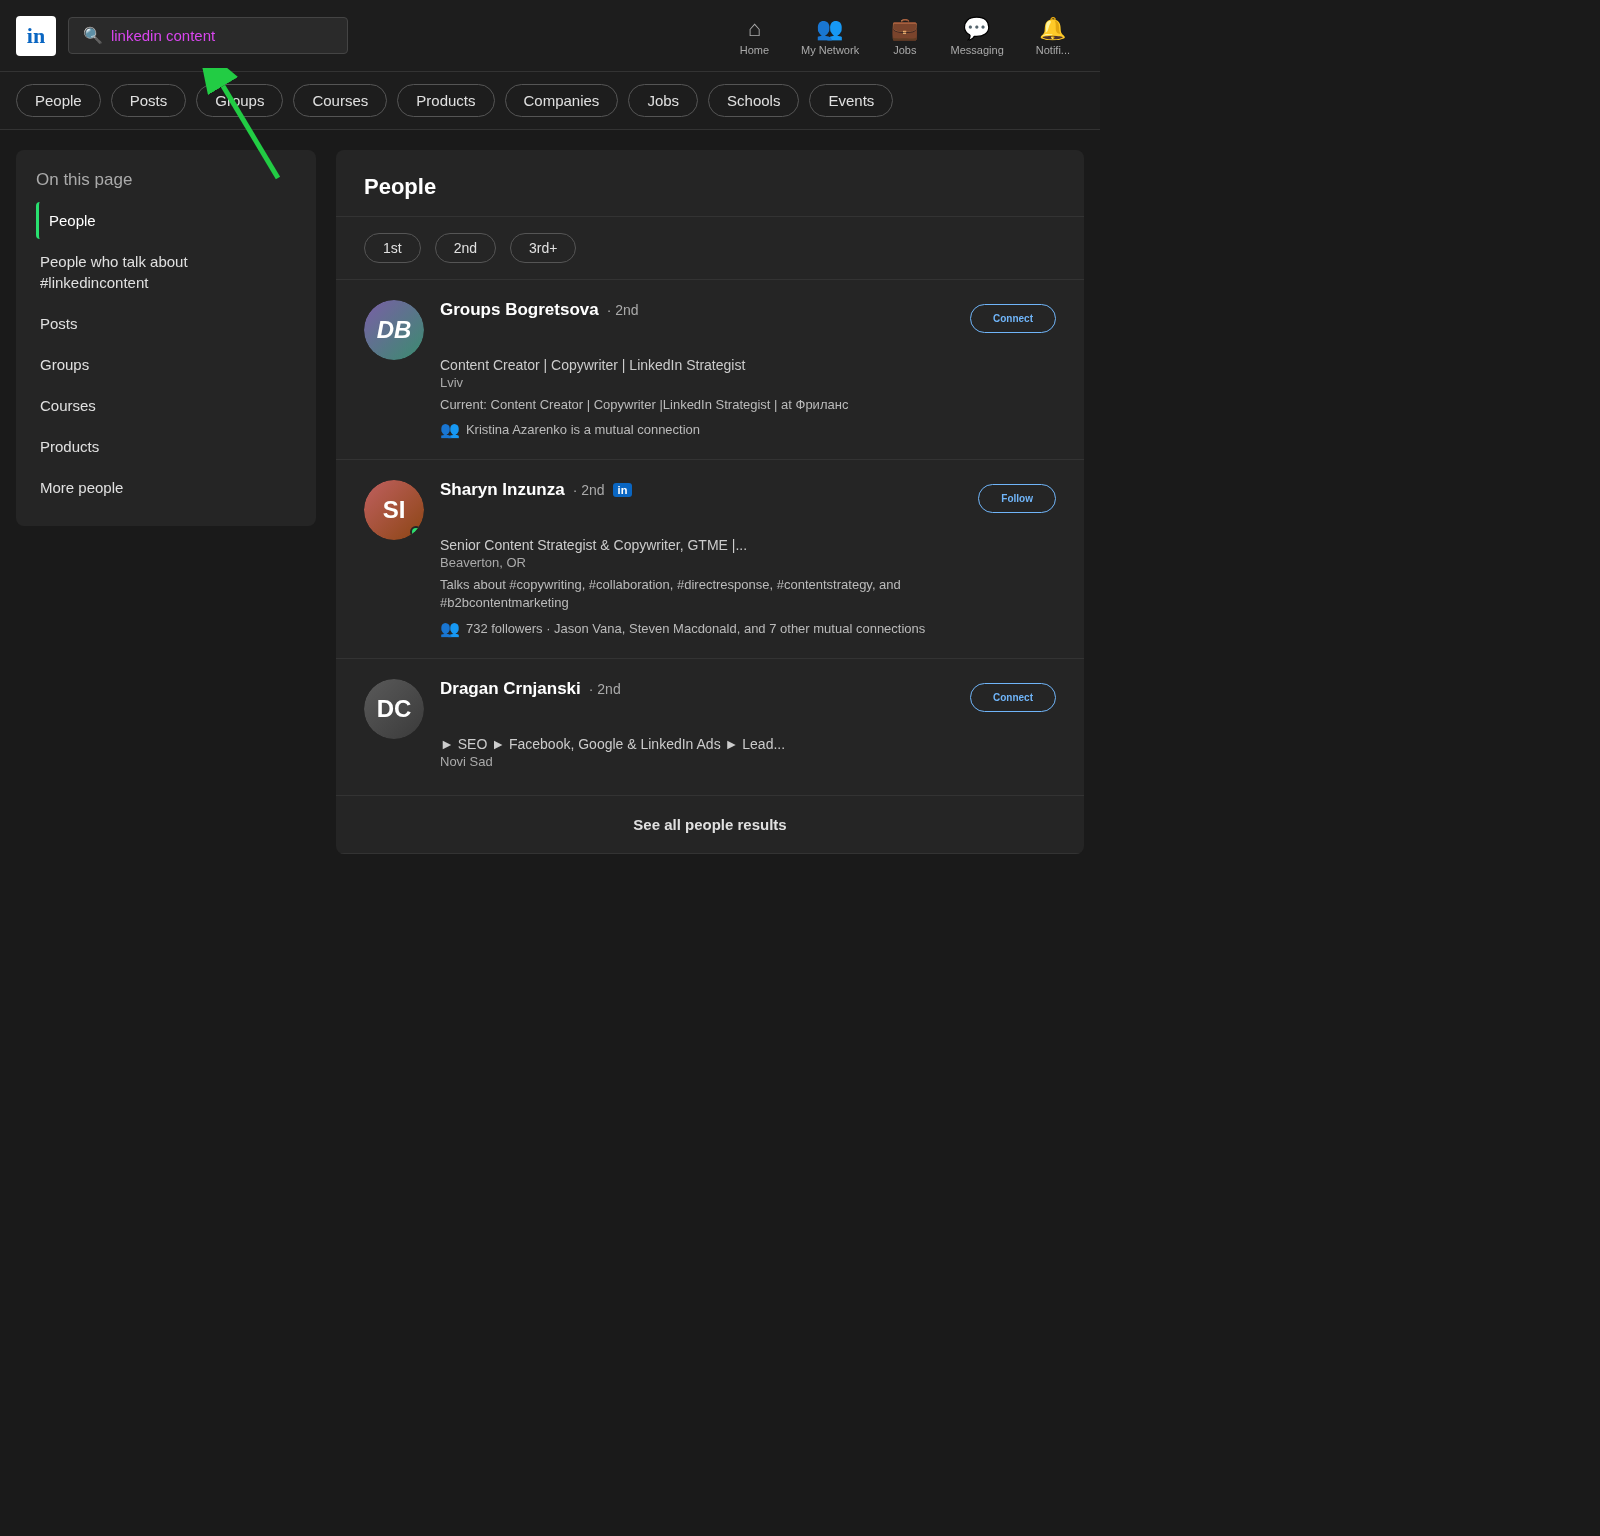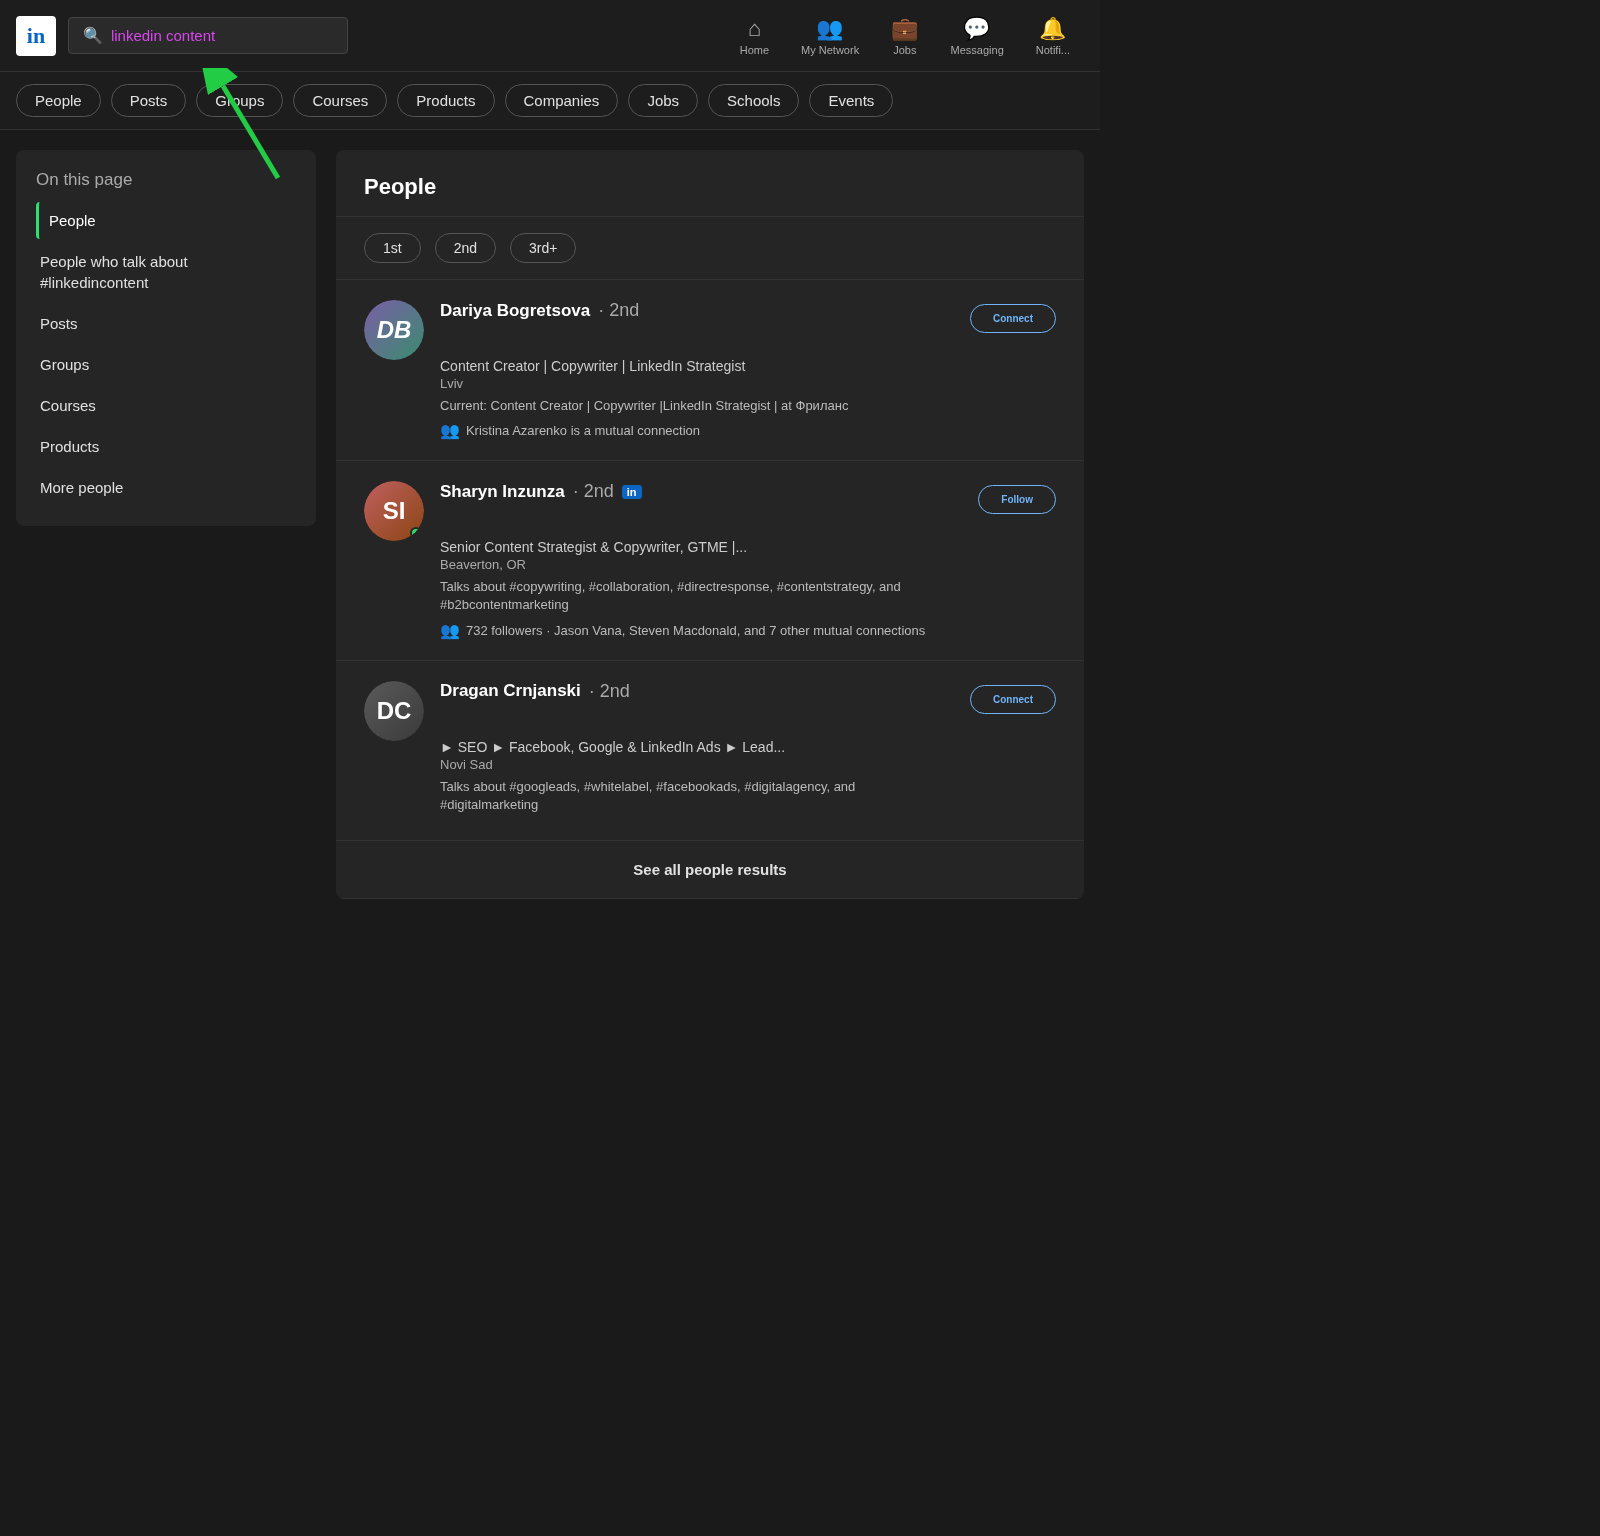--- a/index.html
+++ b/index.html
@@ -227,21 +227,21 @@
       gap: 8px;
       flex-wrap: wrap;
       margin-bottom: 3px;
     }
     .person-name {
       font-size: 17px;
       font-weight: 700;
       color: #fff;
     }
     .degree-badge {
-      font-size: 18px;
+      font-size: 14px;
       color: #aaa;
     }
     .li-badge {
       background: #0a66c2;
       color: #fff;
       font-size: 11px;
       font-weight: 700;
       padding: 1px 5px;
       border-radius: 3px;
     }
@@ -395,21 +395,21 @@
       <button class="degree-btn">2nd</button>
       <button class="degree-btn">3rd+</button>
     </div>
 
     <div class="person-card">
       <div class="person-avatar">
         <div class="avatar-placeholder avatar-1">DB</div>
       </div>
       <div class="person-info">
         <div class="person-name-row">
-          <span class="person-name">Dariya Bogretsova</span>
+          <span class="person-name">Groups Bogretsova</span>
           <span class="degree-badge">· 2nd</span>
         </div>
         <div class="person-title">Content Creator | Copywriter | LinkedIn Strategist</div>
         <div class="person-location">Lviv</div>
         <div class="person-description">Current: Content Creator | Copywriter |LinkedIn Strategist | at Фриланс</div>
         <div class="person-mutual">
           <span class="mutual-icon">👥</span>
           <span>Kristina Azarenko is a mutual connection</span>
         </div>
       </div>
@@ -446,21 +446,20 @@
       <div class="person-avatar">
         <div class="avatar-placeholder avatar-3">DC</div>
       </div>
       <div class="person-info">
         <div class="person-name-row">
           <span class="person-name">Dragan Crnjanski</span>
           <span class="degree-badge">· 2nd</span>
         </div>
         <div class="person-title">► SEO ► Facebook, Google &amp; LinkedIn Ads ► Lead...</div>
         <div class="person-location">Novi Sad</div>
-        <div class="person-description">Talks about #googleads, #whitelabel, #facebookads, #digitalagency, and #digitalmarketing</div>
       </div>
       <div class="person-action">
         <button class="action-btn">Connect</button>
       </div>
     </div>
 
     <div class="see-all-row">See all people results</div>
   </main>
 
 </div>

